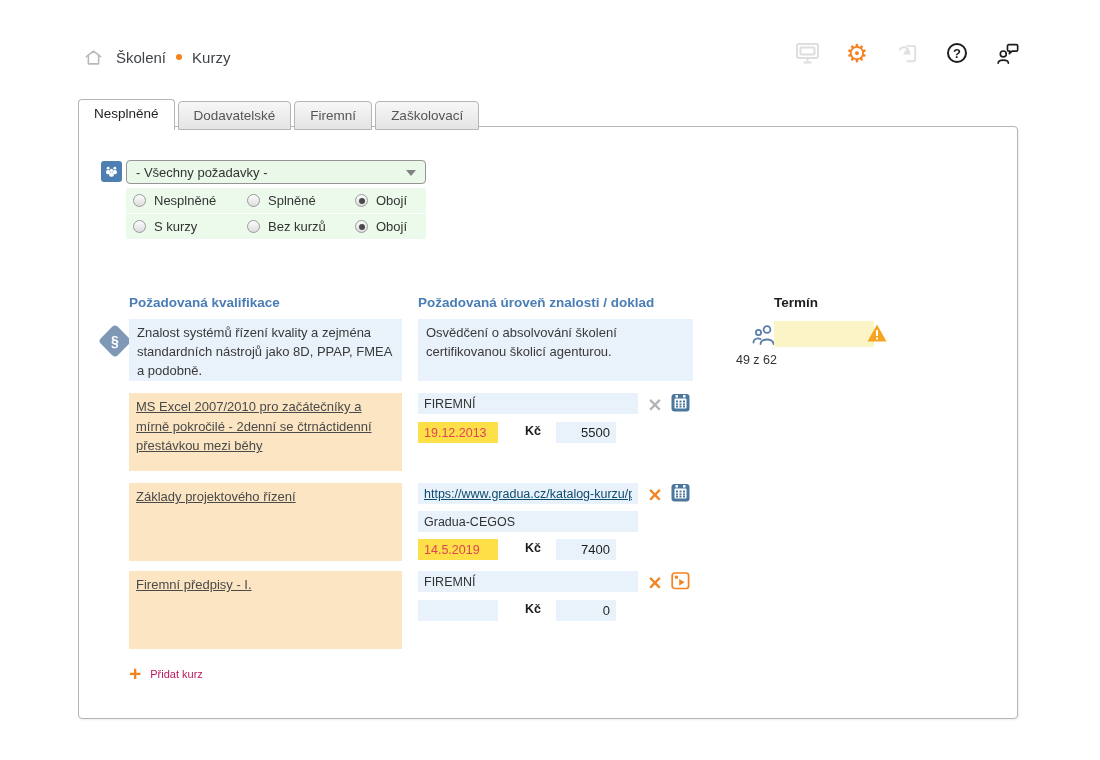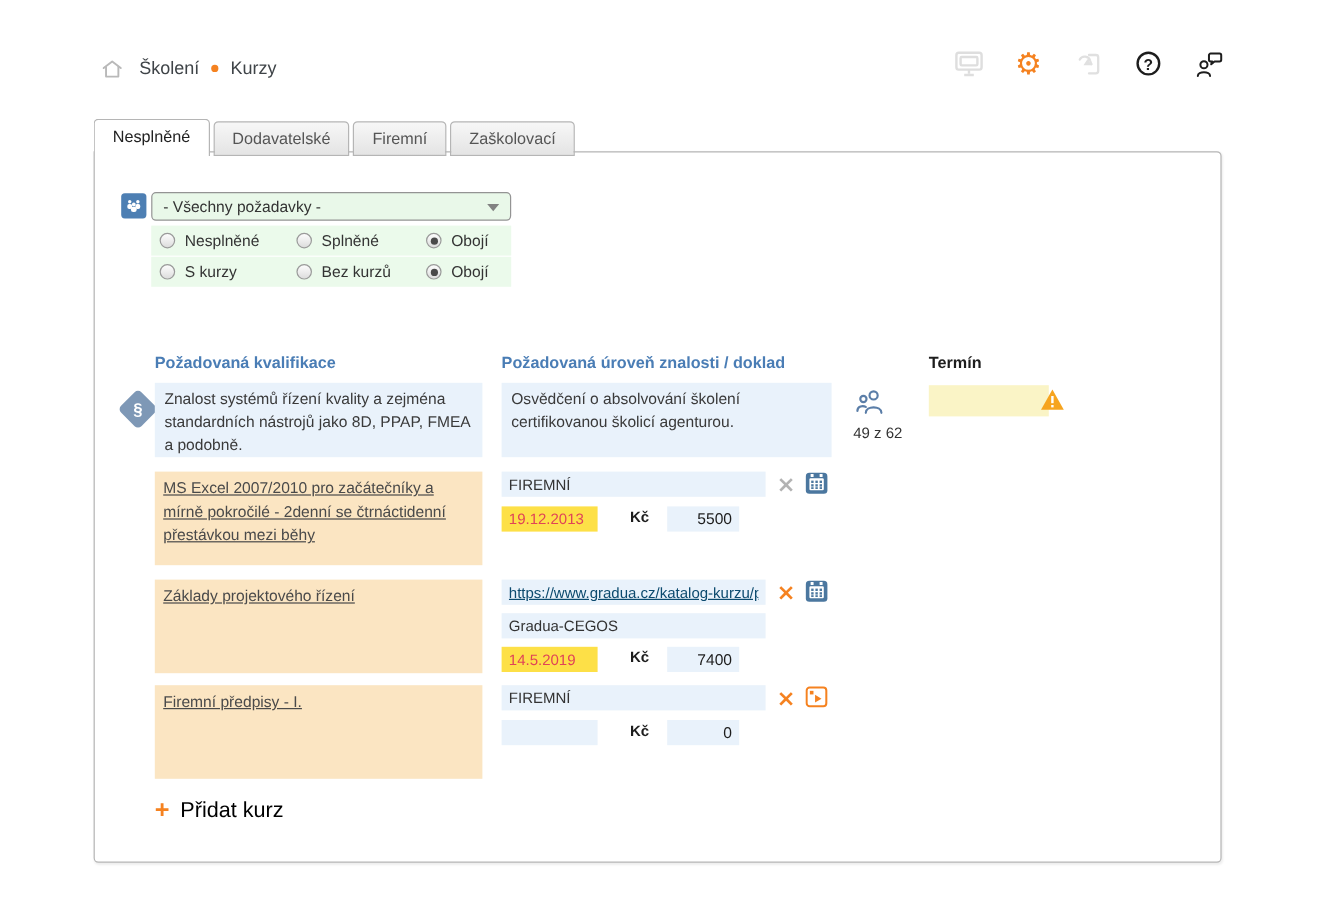--- a/index.html
+++ b/index.html
@@ -52,41 +52,41 @@
   .col-head { position:absolute; top:168px; font-size:13.5px; font-weight:bold; color:#4a7db5; }
   .col-head.qual { left:50px; } .col-head.level { left:339px; }
   .col-head.term { left:695px; color:#1d1d1d; }
   
   .diamond-wrap { position:absolute; left:18px; top:196px; width:36px; height:36px; display:flex; align-items:center; justify-content:center; }
   .diamond { width:24px; height:24px; background:#7e98b6; border-radius:4px; transform:rotate(45deg); display:flex; align-items:center; justify-content:center; }
   .diamond span { transform:rotate(-45deg); color:#fff; font-size:14px; font-weight:bold; }
   .req-cell { position:absolute; top:192px; height:62px; background:#e9f2fb; font-size:13px; line-height:1.45; color:#3a3a3a; padding:5px 8px; }
   .req-cell.c1 { left:50px; width:273px; }
   .req-cell.c2 { left:339px; width:275px; }
-  .attend { position:absolute; left:632px; top:196px; width:66px; text-align:left; }
+  .attend { position:absolute; left:632px; top:196px; width:66px; text-align:right; }
   .attend .cnt { font-size:12.5px; color:#333; margin-top:2px; }
   .term-input { position:absolute; left:695px; top:194px; width:100px; height:26px; background:#faf4c6; border:none; }
   .warn { position:absolute; left:788px; top:197px; }
   
   .course-cell { position:absolute; left:50px; width:273px; height:78px; background:#fbe5c2; padding:4px 7px; font-size:13px; line-height:1.5; }
   .course-cell a { color:#4a4a4a; text-decoration:underline; cursor:pointer; }
   .fld { position:absolute; height:21px; background:#e9f2fb; font-size:12.5px; color:#333; display:flex; align-items:center; padding:0 6px; }
   .fld.wide { left:339px; width:220px; }
   .fld.date { left:339px; width:80px; background:#fde047; color:#e04357; }
   .fld.date.empty { background:#e9f2fb; }
   .fld.price { left:477px; width:60px; justify-content:flex-end; color:#1d1d1d; font-size:13px; }
   .fld.link a { color:#0c4a6e; text-decoration:underline; white-space:nowrap; overflow:hidden; display:block; width:208px; cursor:pointer; }
   .kc { position:absolute; left:446px; font-size:12.5px; font-weight:bold; color:#1d1d1d; }
   .xbtn { position:absolute; left:566px; width:20px; height:20px; font-size:19px; font-weight:bold; line-height:20px; text-align:center; cursor:pointer; font-family:"DejaVu Sans", sans-serif; }
   .xbtn.gray { color:#b3b3b3; } .xbtn.orange { color:#f58220; }
   .calbtn { position:absolute; left:592px; width:20px; height:20px; cursor:pointer; }
   
   .add-course { position:absolute; left:50px; top:538px; display:flex; align-items:center; gap:9px; cursor:pointer; }
   .add-course .plus { color:#f58220; font-size:21px; font-weight:bold; line-height:18px; }
-  .add-course .lbl { color:#000000; font-size:18px; }
+  .add-course .lbl { color:#be185d; font-size:11px; }
 </style>
 </head>
 <body>
 
 <div class="page">
 
   <div class="breadcrumb">
     <span class="tb-btn">
       <svg width="19" height="19" viewBox="0 0 24 24" fill="none" stroke="#b9b9b9" stroke-width="2" stroke-linecap="round" stroke-linejoin="round">
           <path d="M3 11 L12 4 L21 11"></path>

